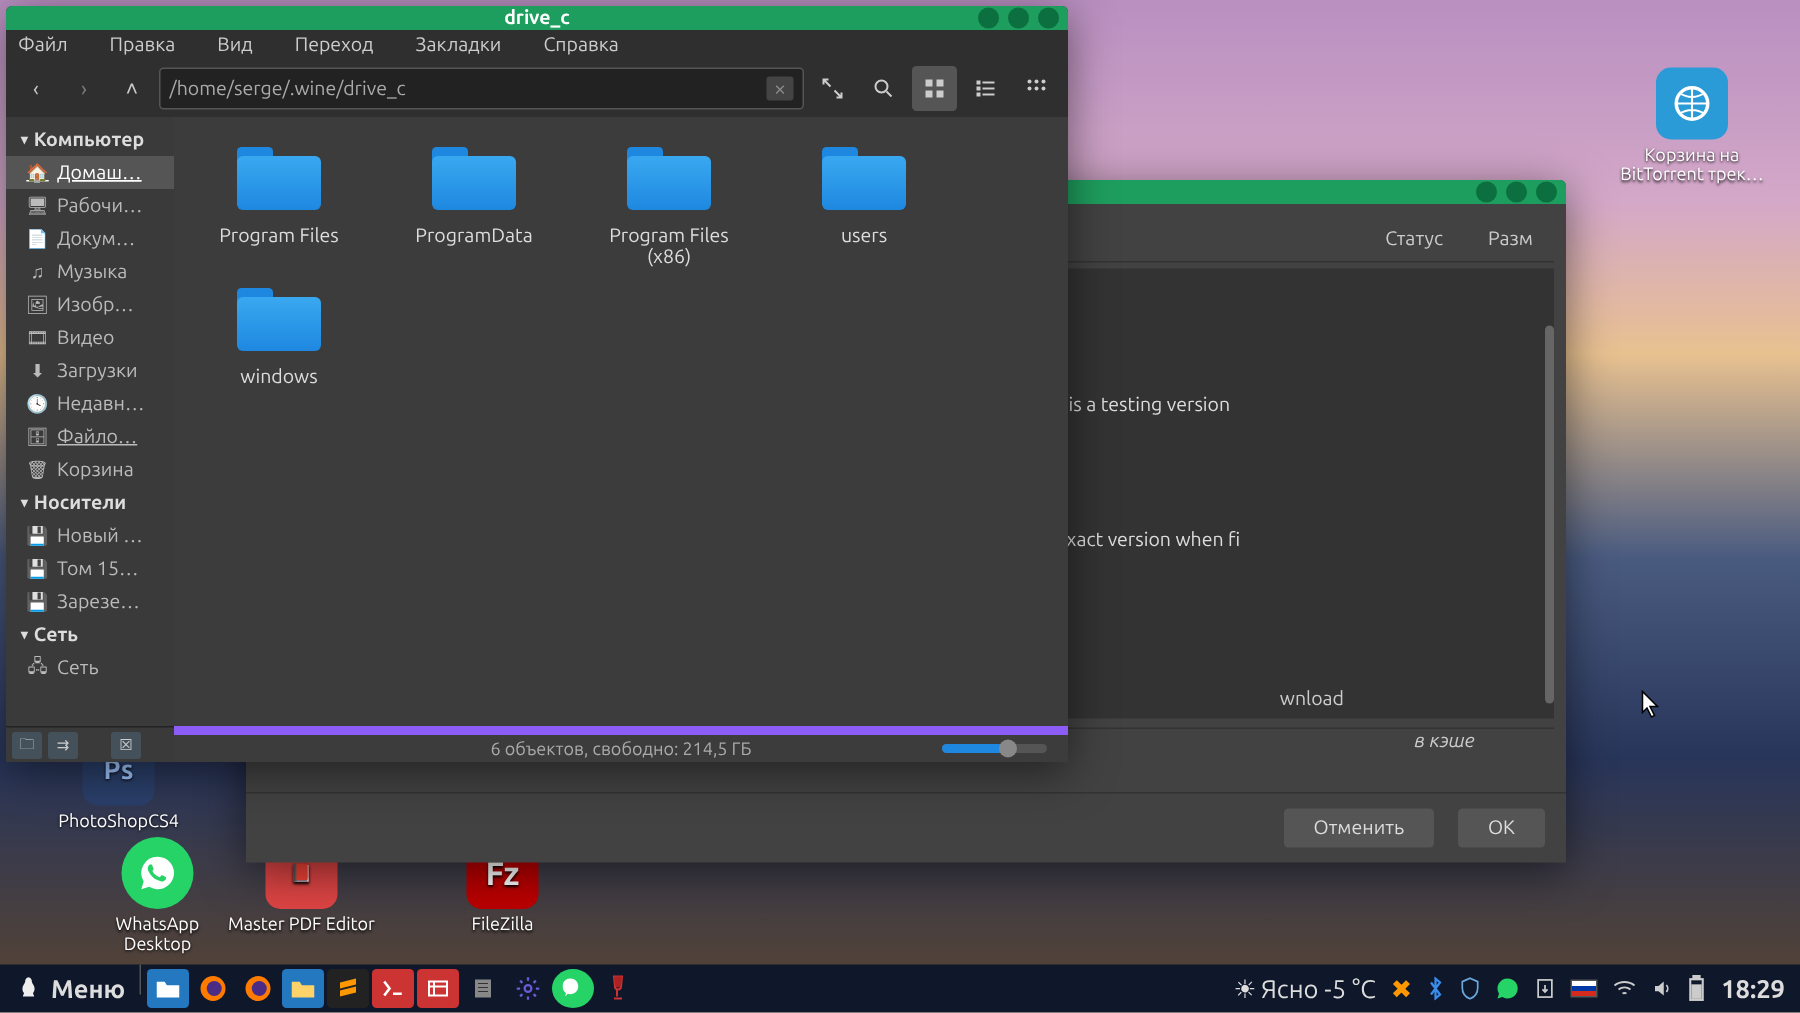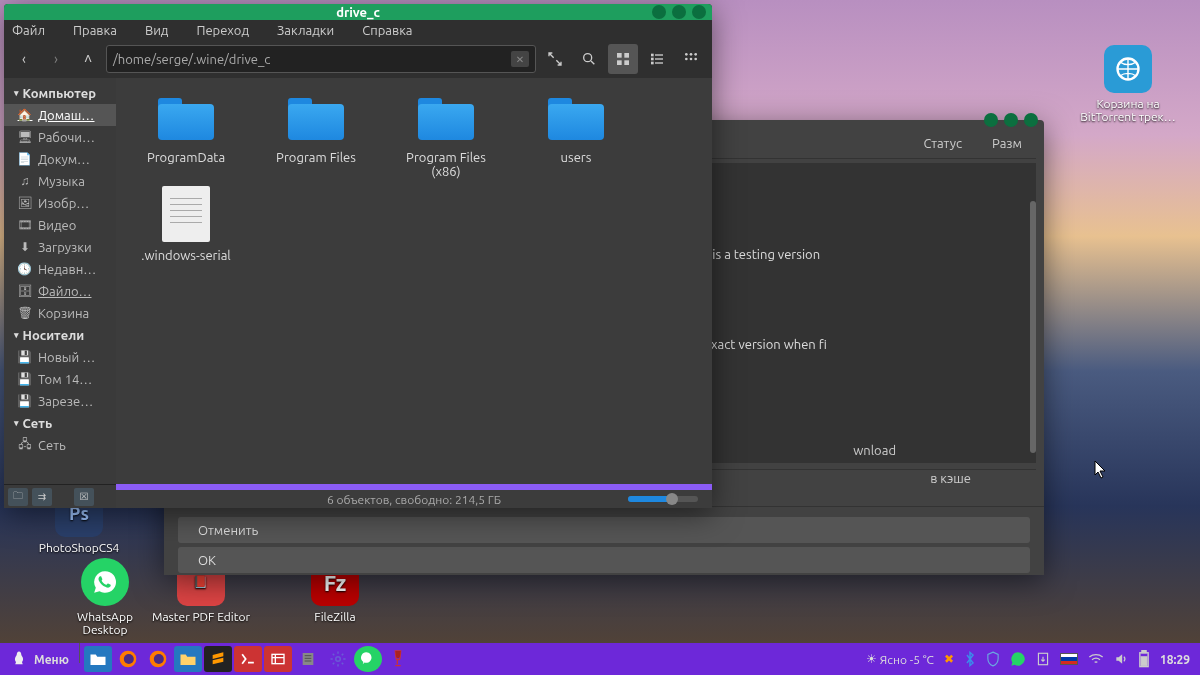--- a/index.html
+++ b/index.html
@@ -50,26 +50,26 @@
 .sb-bottom { height: 24px; background: #3a3a3a; border-top: 1px solid #222; display: flex; align-items: center; gap: 4px; padding: 0 4px; }
 .sb-bottom .b { width: 20px; height: 18px; background: #44515a; border-radius: 2px; display: flex; align-items: center; justify-content: center; font-size: 10px; color: #ccc; }
 
 
 .dialog { position: absolute; background: #424242; display: flex; flex-direction: column; box-shadow: 0 6px 30px rgba(0,0,0,.5); border-radius: 4px 4px 0 0;}
 .dialog .dbody { flex: 1; position: relative; padding: 8px; color: #ccc; font-size: 13px; }
 .dialog .dhdr { display: flex; justify-content: flex-end; gap: 30px; padding: 8px 14px; font-size: 13px; color: #ccc; border-bottom: 1px solid #333;}
 .dialog .termtxt { font-family: monospace; font-size: 13px; line-height: 30px; color: #ddd; padding: 4px; white-space: pre; overflow: hidden;}
 .dialog .row { display: flex; align-items: center; gap: 10px; padding: 6px 10px; }
 .ck { width: 16px; height: 16px; border: 1px solid #888; background: #333; }
-.dialog .dfoot { display: flex; justify-content: flex-end; gap: 4px; padding: 10px 14px; border-top: 1px solid #333; flex-direction: column; }
+.dialog .dfoot { display: flex; justify-content: flex-end; gap: 16px; padding: 10px 14px; border-top: 1px solid #333; }
 .dbtn { background: #555; color: #ddd; padding: 6px 20px; border-radius: 3px; font-size: 13px; }
 .sbar { position: absolute; right: 0; top: 38px; bottom: 10px; width: 6px; background: #666; border-radius: 3px; }
 
 
-.taskbar { position: absolute; left: 0; right: 0; bottom: 0; height: 32px; background: #6d28d9; display: flex; color: #ddd; font-size: 12px; }
+.taskbar { position: absolute; left: 0; right: 0; bottom: 0; height: 32px; background: #0f172a; display: flex; color: #ddd; font-size: 17px; }
 .taskbar .menu { display: flex; align-items: center; gap: 6px; padding: 0 10px; font-weight: bold; }
 .taskbar .apps { display: flex; align-items: center; gap: 2px; padding: 0 4px; }
 .taskbar .apps .app { width: 28px; height: 26px; display: flex; align-items: center; justify-content: center; border-radius: 3px; }
 .taskbar .tray { margin-left: auto; display: flex; align-items: center; gap: 10px; padding: 0 10px; }
 .trayitem { display: flex; align-items: center; gap: 3px; }
 
 svg { display: block; }
 .cursor { position: absolute; width: 14px; height: 20px; }
 </style>
 </head>
@@ -119,21 +119,21 @@
     <div class="dhdr">
       <span>Статус</span>
       <span>Разм</span>
     </div>
     <div style="position:relative; height:300px; background:#333; margin-top:4px;">
       <div class="termtxt" style="position:absolute; left:520px; top:12px;">
         <div>c1 is a testing version</div>
         <div>r exact version when fi</div>
       </div>
       <div style="position:absolute; right:140px; bottom:6px;">wnload</div>
-      <div style="position:absolute; right:65px; bottom:-22px;">в кэше</div>
+      <div style="position:absolute; right:53px; bottom:-22px;font-style:italic;">в кэше</div>
       <div class="sbar"></div>
     </div>
     <div class="row" style="border-top:1px solid #333; margin-top:6px;">
       <div class="ck"></div>
       <span>irfanview</span>
     </div>
   </div>
   <div class="dfoot">
     <div class="dbtn">Отменить</div>
     <div class="dbtn">OK</div>
@@ -249,21 +249,21 @@
             <span class="ic">🗑</span>
             <span>Корзина</span>
           </div>
           <div class="sb-sec">Носители</div>
           <div class="sb-item">
             <span class="ic">💾</span>
             <span>Новый …</span>
           </div>
           <div class="sb-item">
             <span class="ic">💾</span>
-            <span>Том 14…</span>
+            <span>Том 15…</span>
           </div>
           <div class="sb-item">
             <span class="ic">💾</span>
             <span>Зарезе…</span>
           </div>
           <div class="sb-sec">Сеть</div>
           <div class="sb-item">
             <span class="ic">🖧</span>
             <span>Сеть</span>
           </div>
@@ -272,37 +272,37 @@
         <div class="b">🗀</div>
         <div class="b">⇉</div>
         <div style="width:14px;"></div>
         <div class="b">☒</div>
       </div>
     </div>
     <div style="flex:1;display:flex;flex-direction:column;">
       <div class="content" id="filegrid">
           <div class="fitem">
             <div class="folder"></div>
-            <div>ProgramData</div>
+            <div>Program Files</div>
           </div>
           <div class="fitem">
             <div class="folder"></div>
-            <div>Program Files</div>
+            <div>ProgramData</div>
           </div>
           <div class="fitem">
             <div class="folder"></div>
             <div>Program Files (x86)</div>
           </div>
           <div class="fitem">
             <div class="folder"></div>
             <div>users</div>
           </div>
           <div class="fitem">
-            <div class="file"></div>
-            <div>.windows-serial</div>
+            <div class="folder"></div>
+            <div>windows</div>
           </div>
         </div>
       <div class="statusbar">
         <span>6 объектов, свободно: 214,5 ГБ</span>
         <div class="zoom"></div>
       </div>
     </div>
   </div>
 </div>
 

